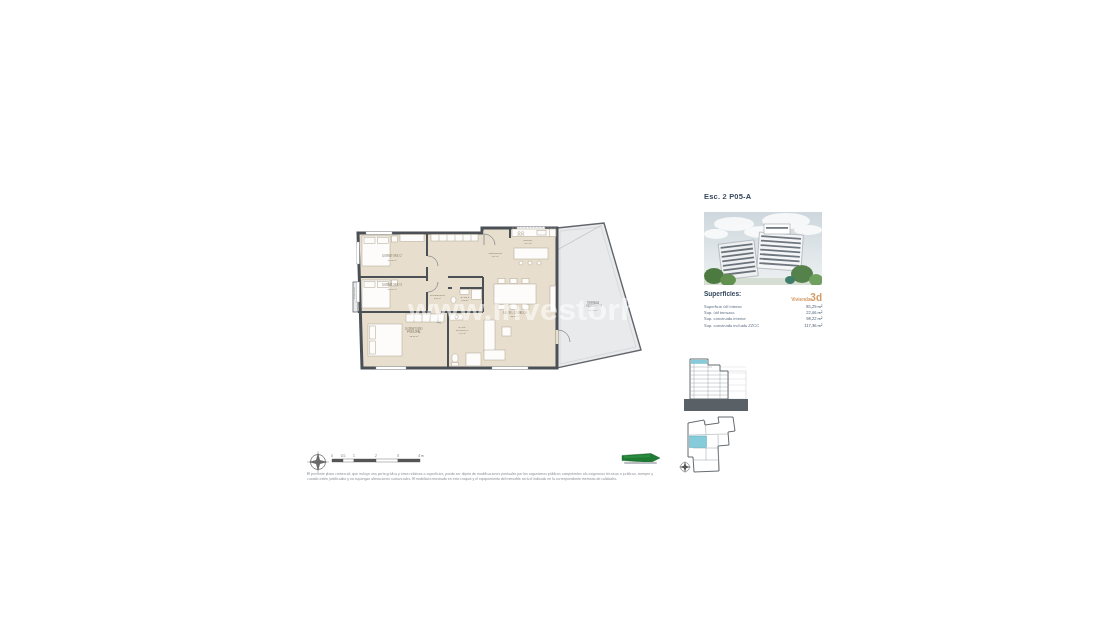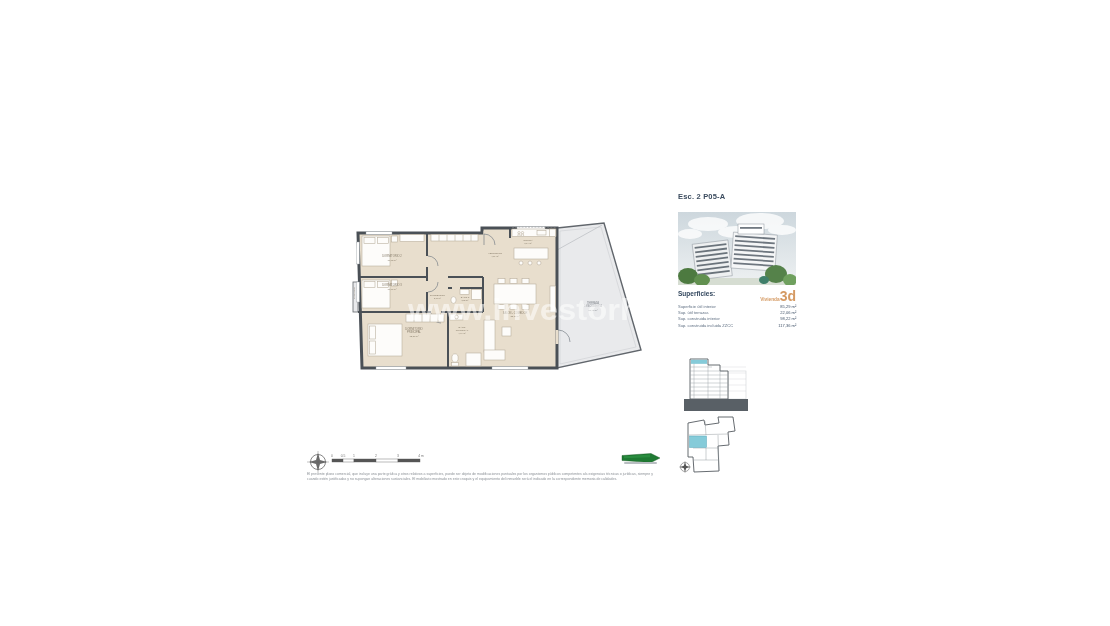--- a/index.html
+++ b/index.html
@@ -3,28 +3,28 @@
 <meta charset="utf-8">
 <style>
   * { box-sizing: border-box; }
   html,body { margin:0; padding:0; background:#fff; }
   body { font-family:"Liberation Sans", sans-serif; }
   #canvas { position:relative; width:1110px; height:626px; background:#ffffff; overflow:hidden; }
 
   .abs { position:absolute; }
 
   
-  #info-panel { left:678px; top:192px; width:118px; height:145px; }
+  #info-panel { left:704px; top:192px; width:118px; height:145px; }
   .panel-title { position:absolute; left:0; top:0; font-size:7.5px; font-weight:bold; color:#3b4b5e; letter-spacing:.2px; }
   #render-wrap { position:absolute; left:0; top:20px; width:118px; height:73px; overflow:hidden; }
   .superficies-row { position:absolute; left:0; top:95px; width:118px; height:13px; }
   .superficies-label { position:absolute; left:0; top:3px; font-size:6.5px; font-weight:bold; color:#33475e; }
   .viv3d { position:absolute; right:0; top:0; color:#d59a63; white-space:nowrap; }
   .viv-word { display:inline-block; font-size:7px; transform:scale(.68); transform-origin:right bottom; font-weight:bold; vertical-align:baseline; }
-  .viv-3d { font-size:14px; font-weight:bold; }
+  .viv-3d { font-size:10px; font-weight:bold; }
   #sup-rows { position:absolute; left:0; top:111px; width:204px; transform:scale(.58); transform-origin:0 0; }
   .sup-row { display:flex; justify-content:space-between; font-size:7px; line-height:11px; color:#5d6d80; white-space:nowrap; }
   .sup-row .val { color:#43546a; }
 
   
   #disclaimer { left:307px; top:471px; width:700px; transform:scale(.5); transform-origin:0 0; color:#8a8f95; }
   #disclaimer div { font-size:7px; line-height:9.5px; white-space:nowrap; }
 
   
   .caption-bar { position:absolute; left:3px; top:12px; width:33px; height:2px; background:#b9bec2; border-radius:1px; }

